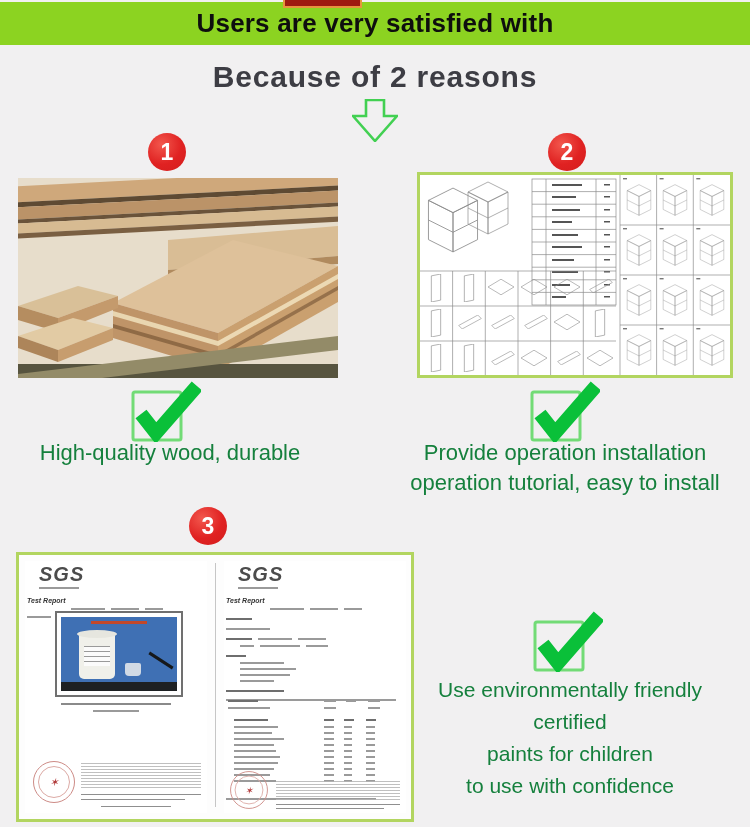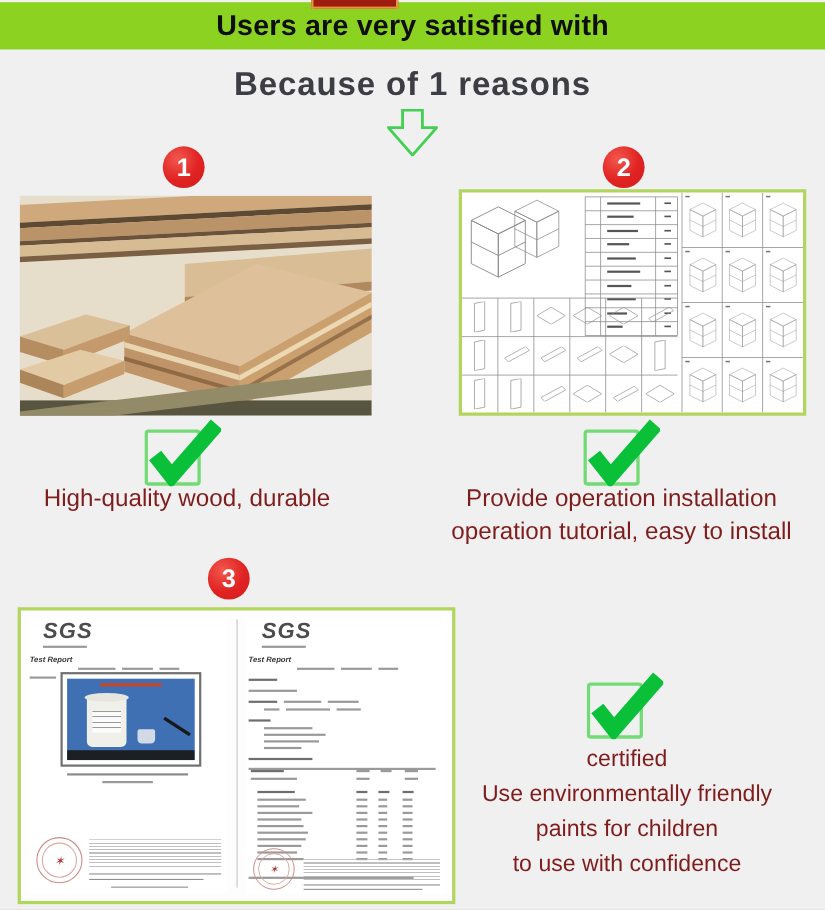--- a/index.html
+++ b/index.html
@@ -31,21 +31,21 @@
 
   .wood{left:18px;top:178px;width:320px;height:200px;overflow:hidden;background:#e7ddcb;}
   .diagram{left:417px;top:172px;width:316px;height:206px;background:#fff;
            border:3px solid #b2d560;box-sizing:border-box;}
 
   .checkwrap{width:70px;height:62px;}
   .check1{left:131px;top:380px;}
   .check2{left:530px;top:380px;}
   .check3{left:533px;top:610px;}
 
-  .caption{color:#7f1d1d;font-size:22px;text-align:center;line-height:30px;}
+  .caption{color:#15803d;font-size:22px;text-align:center;line-height:30px;}
   .cap1{left:0;top:438px;width:340px;}
   .cap2{left:390px;top:438px;width:350px;}
   .cap3{left:410px;top:674px;width:320px;font-size:21px;line-height:32px;}
 
   
   .sgsbox{left:16px;top:552px;width:398px;height:270px;background:#fdfdfd;
           border:3px solid #b2d560;box-sizing:border-box;}
   .pg{position:absolute;top:6px;width:182px;height:252px;background:#fff;font-style:italic;}
   .pgL{left:6px;} .pgR{left:205px;}
   .pgdiv{left:196px;top:8px;width:1px;height:244px;background:#c6c6c6;}
@@ -90,21 +90,21 @@
 </head>
 <body>
 
 <div id="app">
 
   <div class="abs banner">
     <span class="t1">Users are very satisfied with</span>
   </div>
   <div class="abs top-tab"></div>
 
-  <div class="abs heading">Because of 1 reasons</div>
+  <div class="abs heading">Because of 2 reasons</div>
   <svg class="abs arrow" width="46" height="43" viewBox="0 0 46 43">
     <polygon points="14,1 32,1 32,17 45,17 23,42 1,17 14,17" fill="none" stroke="#42d052" stroke-width="2.6" stroke-linejoin="miter"></polygon>
   </svg>
 
   <div class="abs badge badge1">1</div>
   <div class="abs badge badge2">2</div>
   <div class="abs badge badge3">3</div>
 
   <div class="abs wood">
     <svg width="320" height="200" viewBox="0 0 320 200">
@@ -281,22 +281,22 @@
   </svg>
 
   <div class="abs caption cap1">
     <div>High-quality wood, durable</div>
   </div>
   <div class="abs caption cap2">
     <div>Provide operation installation</div>
     <div>operation tutorial, easy to install</div>
   </div>
   <div class="abs caption cap3">
+    <div>Use environmentally friendly</div>
     <div>certified</div>
-    <div>Use environmentally friendly</div>
     <div>paints for children</div>
     <div>to use with confidence</div>
   </div>
 
   <div class="abs sgsbox">
     <div class="abs pgdiv"></div>
 
     <div class="pg pgL">
       <div class="sgslogo">SGS</div>
       <div class="rtitle">Test Report</div>

